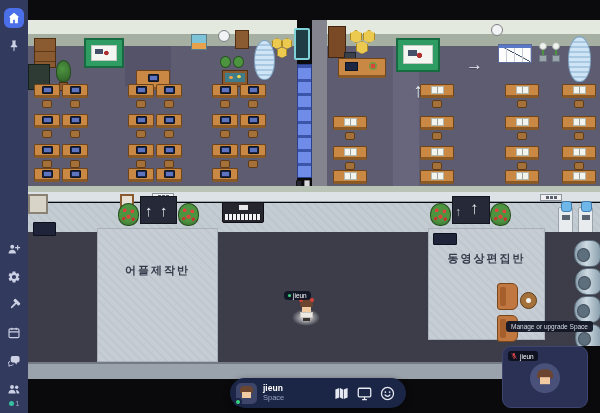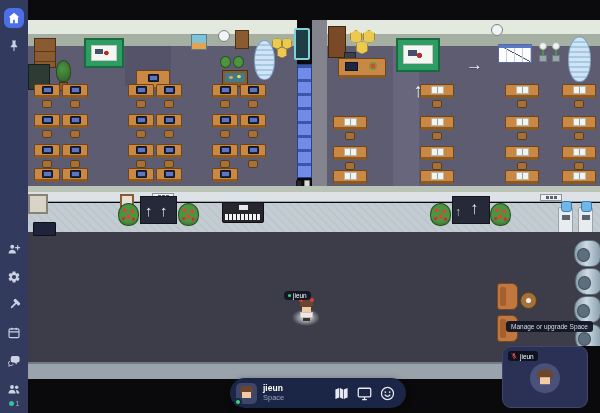--- a/index.html
+++ b/index.html
@@ -218,22 +218,29 @@
       <span class="arrow" style="left:2px;top:9px;font-size:12px;opacity:.8">↑</span>
     </div>
     <div class="bush" style="left:402px;top:203px"></div>
     <div class="bush" style="left:462px;top:203px"></div>
 
     <div class="cooler" style="left:530px;top:207px"></div>
     <div class="cooler" style="left:550px;top:207px"></div>
 
     <div class="px floorTex" style="left:0;top:232px;width:572px;height:130px;background:#3d3d49"></div>
 
+    <div class="mat" style="left:69px;top:228px;width:121px;height:134px">
+      <div class="roomLabel" style="top:34px">어플제작반</div>
+    </div>
     <div class="plaque" style="left:5px;top:222px;width:23px;height:14px"></div>
 
+    <div class="mat" style="left:400px;top:228px;width:117px;height:112px">
+      <div class="plaque" style="left:4px;top:4px;width:24px;height:12px"></div>
+      <div class="roomLabel" style="top:22px">동영상편집반</div>
+    </div>
     <div class="sofa" style="left:469px;top:283px"></div>
     <div class="sofa" style="left:469px;top:315px"></div>
     <div class="px" style="left:492px;top:292px;width:17px;height:17px;border-radius:50%;background:#a5713a;border:1px solid #5f3c16">
       <div style="position:absolute;left:5px;top:5px;width:5px;height:5px;border-radius:50%;background:#f2f2f2"></div>
     </div>
 
     <div class="cyl" style="left:546px;top:240px"></div>
     <div class="cyl" style="left:547px;top:268px"></div>
     <div class="cyl" style="left:546px;top:296px"></div>
     <div class="cyl" style="left:547px;top:324px"></div>

